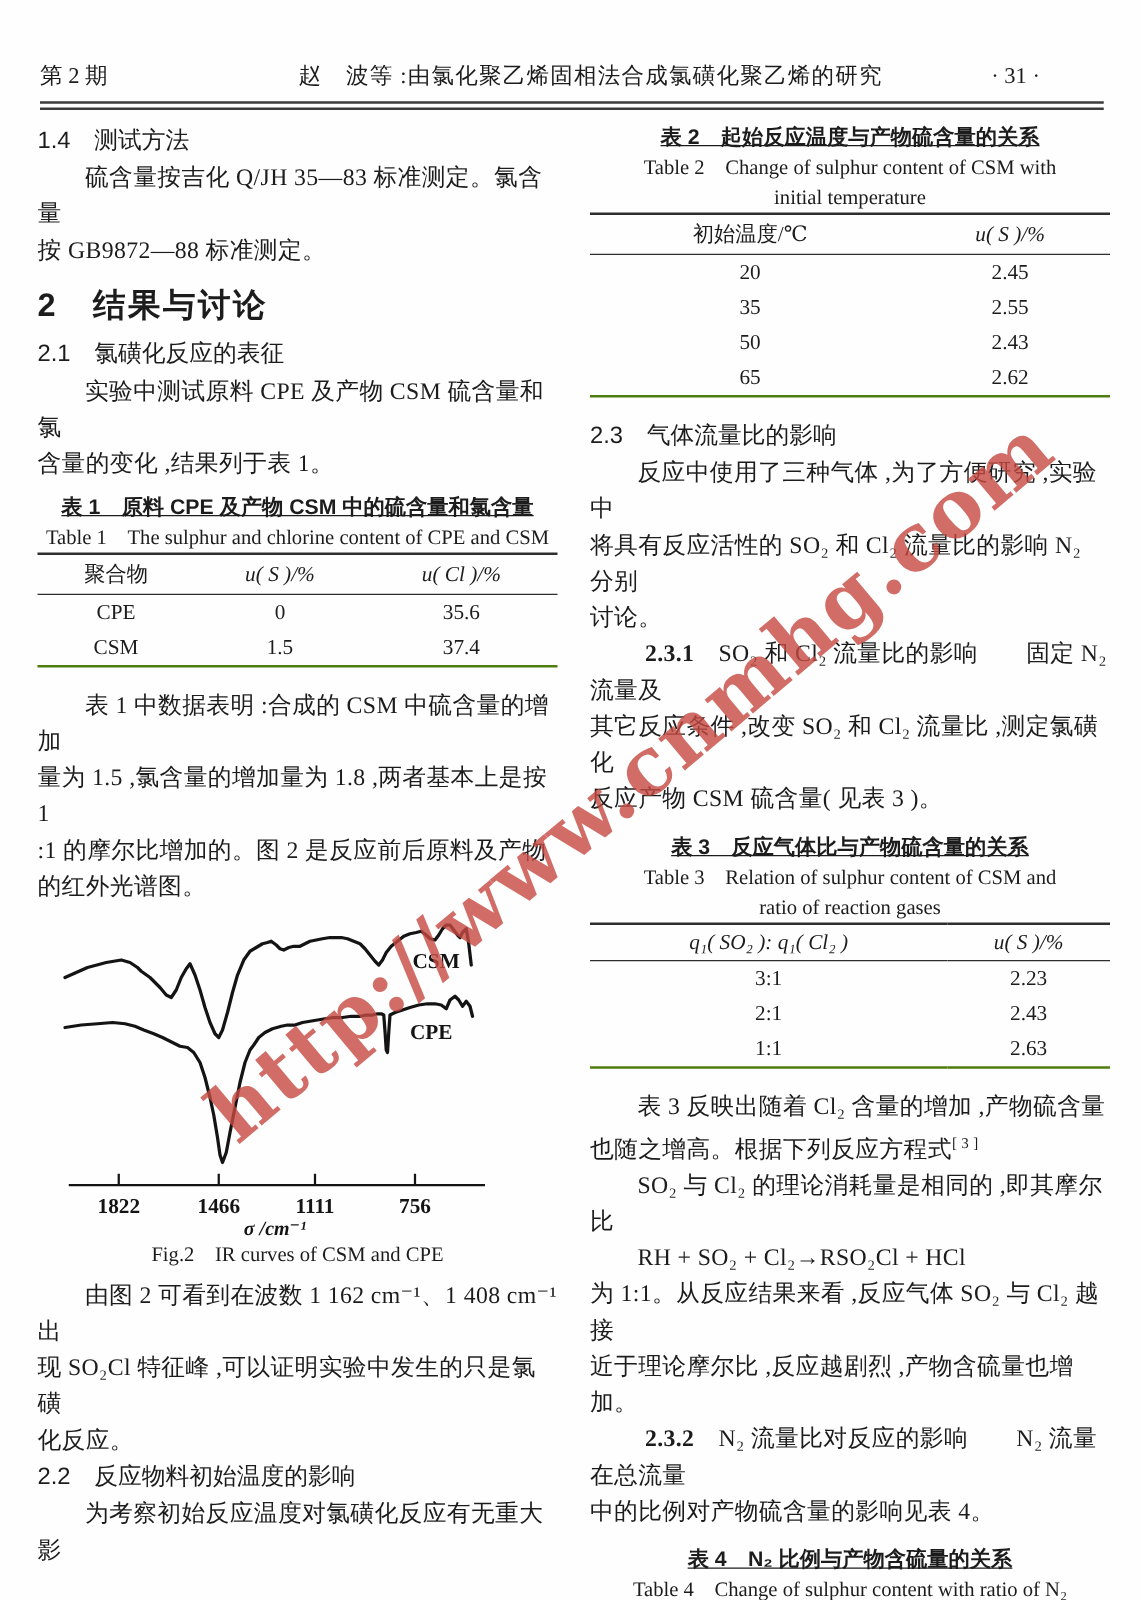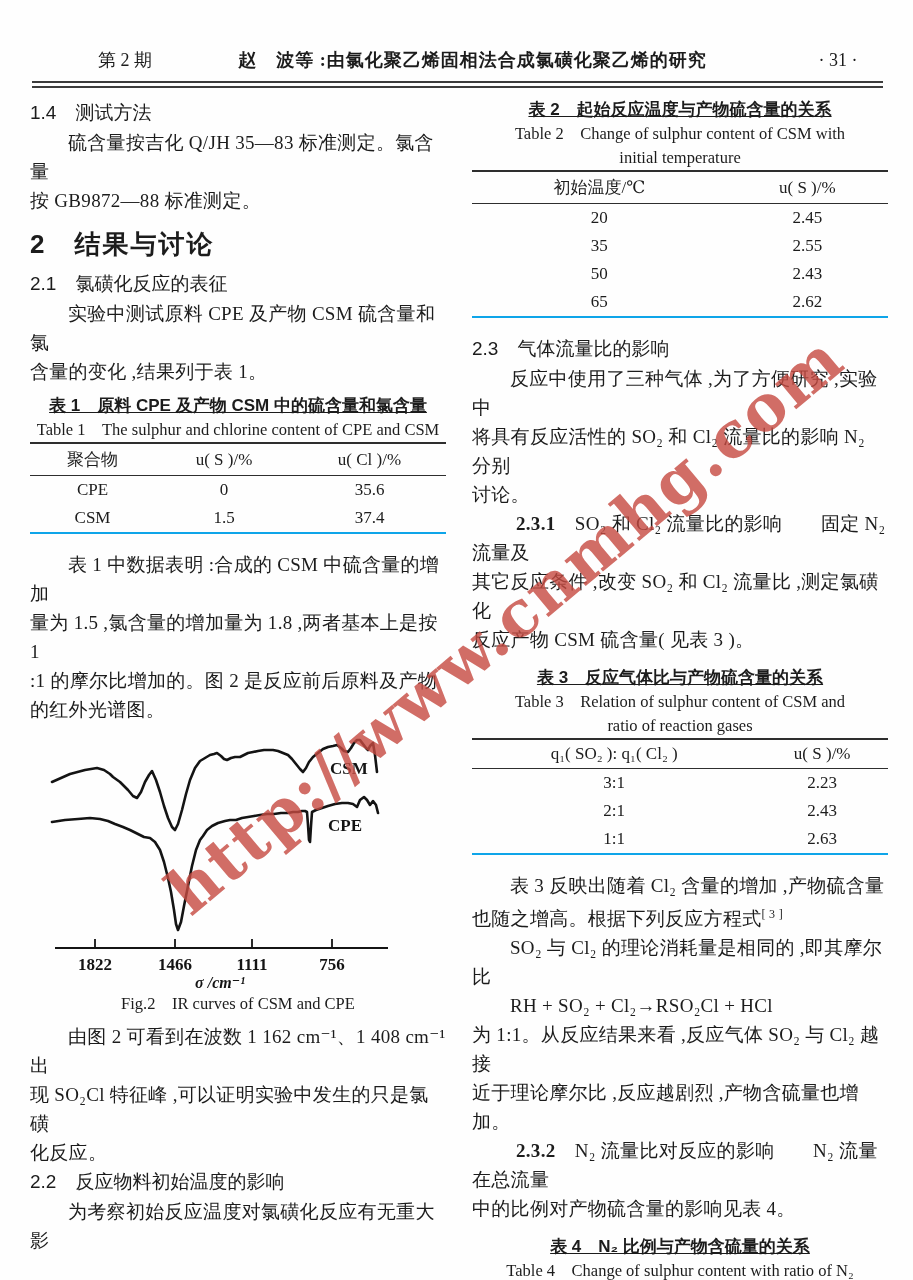--- a/index.html
+++ b/index.html
@@ -4,23 +4,23 @@
 <style>
   html,body{margin:0;padding:0;background:#e8e8e8;}
   .page{
     position:relative;width:913px;height:1280px;margin:0 auto;
     background:#fefefe;overflow:hidden;color:#1c1c1c;
     font-family:"Liberation Serif","DejaVu Serif",serif;
   }
   
   .hdr{position:absolute;top:48px;left:32px;right:30px;}
   .hdr-row{display:flex;justify-content:space-between;align-items:baseline;font-size:18px;}
-  .hdr-issue{width:120px;text-align:right;}
-  .hdr-title{flex:1;text-align:center;letter-spacing:1px;font-weight:bold;}
-  .hdr-page{width:90px;text-align:center;}
+  .hdr-issue{width:120px;}
+  .hdr-title{flex:1;text-align:center;letter-spacing:1px;}
+  .hdr-page{width:90px;text-align:left;}
   .double-rule{margin-top:9px;height:3px;border-top:2px solid #3c3c3c;border-bottom:2px solid #3c3c3c;}
 
   
   .cols{position:absolute;top:90px;left:30px;display:flex;gap:26px;}
   .col{width:416px;}
 
   .line{font-size:19px;line-height:29px;letter-spacing:.3px;}
   .ind{text-indent:38px;}
   .b{font-weight:bold;margin-left:44px;}
   sup.ref{font-size:12px;}
@@ -28,24 +28,24 @@
   .h-sub{font-family:"Liberation Sans","DejaVu Sans",sans-serif;font-weight:normal;
          font-size:19px;line-height:30px;}
   .h-main{font-family:"Liberation Sans","DejaVu Sans",sans-serif;font-weight:bold;
           font-size:26px;line-height:34px;margin:12px 0 8px 0;letter-spacing:2px;}
   .mt6{margin-top:6px}.mt8{margin-top:8px}.mt12{margin-top:12px}.mt16{margin-top:16px}
 
   
   .tcap-zh{font-family:"Liberation Sans","DejaVu Sans",sans-serif;font-weight:bold;
            font-size:17px;line-height:24px;text-align:center;text-decoration:underline;}
   .tcap-en{font-size:16.5px;line-height:24px;text-align:center;}
-  table.dt{width:100%;border-collapse:collapse;border-top:2px solid #2e2e2e;border-bottom:2px solid #0ea5e9;}
+  table.dt{width:100%;border-collapse:collapse;border-top:2px solid #2e2e2e;border-bottom:2px solid #4d7c0f;}
   table.dt th{font-weight:normal;font-size:17px;padding:4px 2px;border-bottom:1.5px solid #2e2e2e;text-align:center;}
   table.dt td{font-size:17px;padding:4px 2px;text-align:center;}
-  .em{}
+  .em{font-style:italic;}
 
   
   .fig{margin-top:6px;position:relative;height:262px;}
   .fig svg{display:block;}
   .curve{fill:none;stroke:#141414;stroke-width:2.6;stroke-linejoin:round;stroke-linecap:round;}
   .axis{stroke:#141414;stroke-width:1.8;}
   .ticklabel{font-family:"Liberation Serif","DejaVu Serif",serif;font-size:17px;font-weight:600;fill:#141414;text-anchor:middle;}
   .curvelabel{font-family:"Liberation Serif","DejaVu Serif",serif;font-size:17px;font-weight:600;fill:#141414;}
   .xlab{font-family:"Liberation Serif","DejaVu Serif",serif;font-size:16px;font-weight:600;fill:#141414;text-anchor:middle;font-style:italic;}
 

